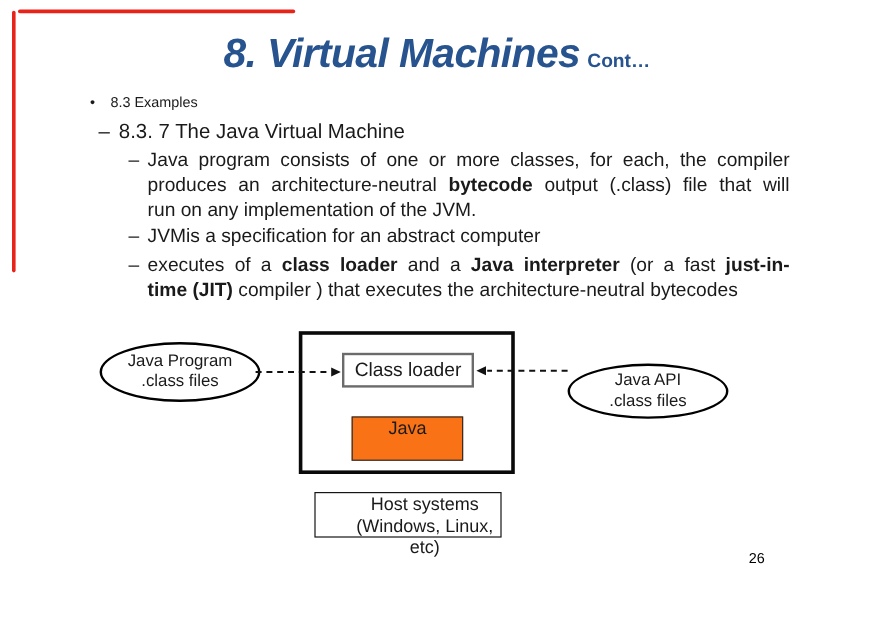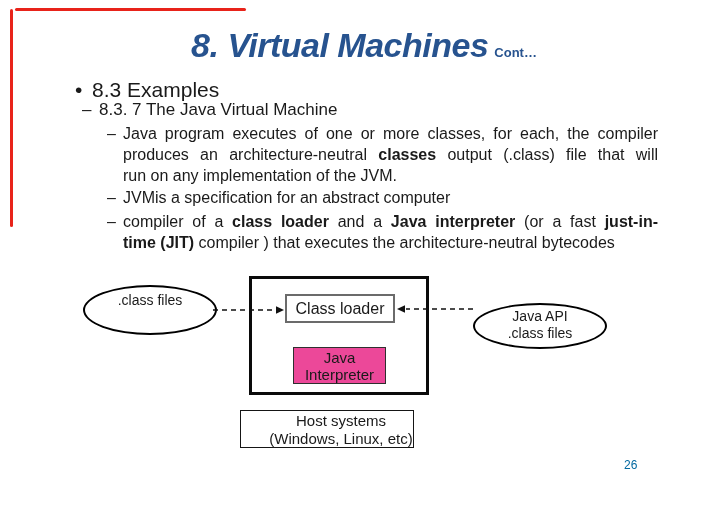--- a/index.html
+++ b/index.html
@@ -6,24 +6,24 @@
   .slide{position:relative;width:728px;height:514px;background:#ffffff;overflow:hidden;
          font-family:"Liberation Sans","DejaVu Sans",sans-serif;color:#1a1a1a;}
   
   .pen{position:absolute;background:#e8231a;border-radius:2px;}
   .pen-h{left:15px;top:8px;width:231px;height:3px;}
   .pen-v{left:10px;top:9px;width:3px;height:218px;}
   
   .title{position:absolute;left:0;top:24px;width:728px;text-align:center;
          color:#27538f;font-weight:bold;line-height:42px;white-space:nowrap;}
   .title .main{font-size:34px;letter-spacing:-0.5px;font-style:italic;}
-  .title .suffix{font-size:13px;margin-left:6px;}
+  .title .suffix{font-size:16px;margin-left:6px;}
   
   .row{position:absolute;white-space:nowrap;}
-  .l1{left:75px;top:78px;font-size:21px;}
+  .l1{left:75px;top:78px;font-size:12px;}
   .l1 .mk{display:inline-block;width:17px;}
   .l2{left:82px;top:100px;font-size:17px;}
   .l2 .mk{display:inline-block;width:17px;}
   .sub{position:absolute;left:107px;width:551px;font-size:16px;line-height:21px;}
   .sub .mk{position:absolute;left:0;top:0;}
   .sub .txt{margin-left:16px;width:535px;}
   .jline{text-align:justify;text-align-last:justify;white-space:nowrap;}
   .lline{text-align:left;white-space:nowrap;}
   .b{font-weight:bold;text-align:center;}
   
@@ -32,27 +32,27 @@
   .ell-left{left:83px;top:285px;width:130px;height:46px;padding-top:0;}
   .ell-left .inner{margin-top:5px;}
   .ell-right{left:473px;top:303px;width:130px;height:42px;}
   .ell-right .inner{margin-top:3px;}
   .outerbox{position:absolute;left:249px;top:276px;width:180px;height:119px;
             border:3px solid #0a0a0a;box-sizing:border-box;background:#fff;}
   .clbox{position:absolute;left:285px;top:294px;width:110px;height:29px;
          border:2px solid #6b6b6b;box-sizing:border-box;background:#fff;
          text-align:center;font-size:16px;line-height:25px;}
   .jibox{position:absolute;left:293px;top:347px;width:93px;height:37px;
-         border:1.5px solid #2f2f2f;box-sizing:border-box;background:#ec4899;
+         border:1.5px solid #2f2f2f;box-sizing:border-box;background:#f97316;
          text-align:center;font-size:15px;line-height:17px;padding-top:1px;}
-  .hostbox{position:absolute;left:240px;top:410px;width:174px;height:38px;
+  .hostbox{position:absolute;left:262px;top:410px;width:156px;height:38px;
            border:1.5px solid #151515;box-sizing:border-box;background:#fff;
            text-align:center;font-size:15px;line-height:18px;padding-top:1px;padding-left:28px;}
   .arrows{position:absolute;left:0;top:0;width:728px;height:514px;pointer-events:none;}
-  .pagenum{position:absolute;left:624px;top:458px;font-size:12px;color:#0369a1;}
+  .pagenum{position:absolute;left:624px;top:458px;font-size:12px;color:#000000;}
 </style>
 </head>
 <body>
 
 <div class="slide">
 
   <div class="pen pen-h"></div>
   <div class="pen pen-v"></div>
 
   <div class="title">
@@ -63,43 +63,44 @@
     <span class="mk">•</span><span>8.3 Examples</span>
   </div>
 
   <div class="row l2">
     <span class="mk">–</span><span>8.3. 7 The Java Virtual Machine</span>
   </div>
 
   <div class="sub" style="top:123px;">
     <span class="mk">–</span>
     <div class="txt">
-      <div class="jline"><span>Java program executes of one or more classes, for each, the compiler</span></div>
-      <div class="jline"><span>produces an architecture-neutral </span><span class="b">classes</span><span> output (.class) file that will</span></div>
+      <div class="jline"><span>Java program consists of one or more classes, for each, the compiler</span></div>
+      <div class="jline"><span>produces an architecture-neutral </span><span class="b">bytecode</span><span> output (.class) file that will</span></div>
       <div class="lline"><span>run on any implementation of the JVM.</span></div>
     </div>
   </div>
 
   <div class="sub" style="top:187px;">
     <span class="mk">–</span>
     <div class="txt">
       <div class="lline"><span>JVMis a specification for an abstract computer</span></div>
     </div>
   </div>
 
   <div class="sub" style="top:211px;">
     <span class="mk">–</span>
     <div class="txt">
-      <div class="jline"><span>compiler of a </span><span class="b">class loader</span><span> and a </span><span class="b">Java interpreter</span><span> (or a fast </span><span class="b">just-in-</span></div>
+      <div class="jline"><span>executes of a </span><span class="b">class loader</span><span> and a </span><span class="b">Java interpreter</span><span> (or a fast </span><span class="b">just-in-</span></div>
       <div class="lline"><span class="b">time (JIT)</span><span> compiler ) that executes the architecture-neutral bytecodes</span></div>
     </div>
   </div>
 
   <div class="ellipse ell-left">
     <div class="inner">
+      <div>Java Program</div>
       <div>.class files</div>
     </div>
   </div>
 
   <div class="ellipse ell-right">
     <div class="inner">
       <div>Java API</div>
       <div>.class files</div>
     </div>
   </div>
@@ -112,21 +113,20 @@
     <line x1="473" y1="309" x2="406" y2="309" stroke="#111" stroke-width="1.6" stroke-dasharray="5,4"></line>
     <polygon points="397,309 405,305.2 405,312.8" fill="#111"></polygon>
   </svg>
 
   <div class="clbox">
     <span>Class loader</span>
   </div>
 
   <div class="jibox">
     <div>Java</div>
-    <div>Interpreter</div>
   </div>
 
   <div class="hostbox">
     <div>Host systems</div>
     <div>(Windows, Linux, etc)</div>
   </div>
 
   <div class="pagenum">26</div>
 
 </div>

